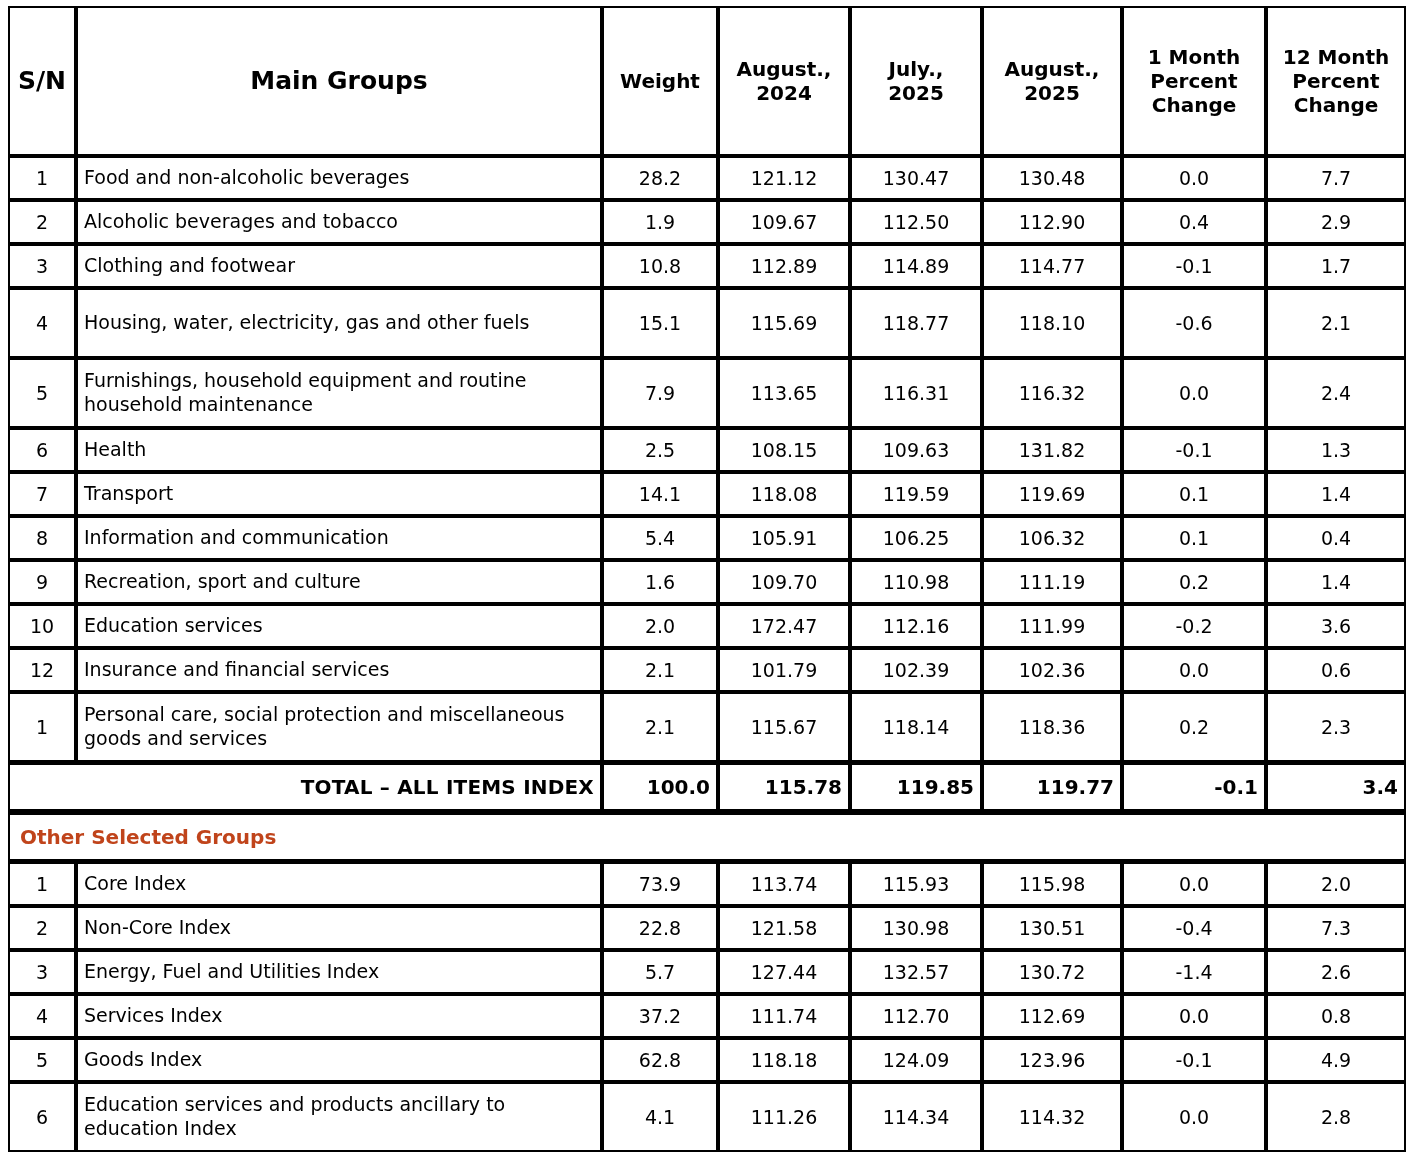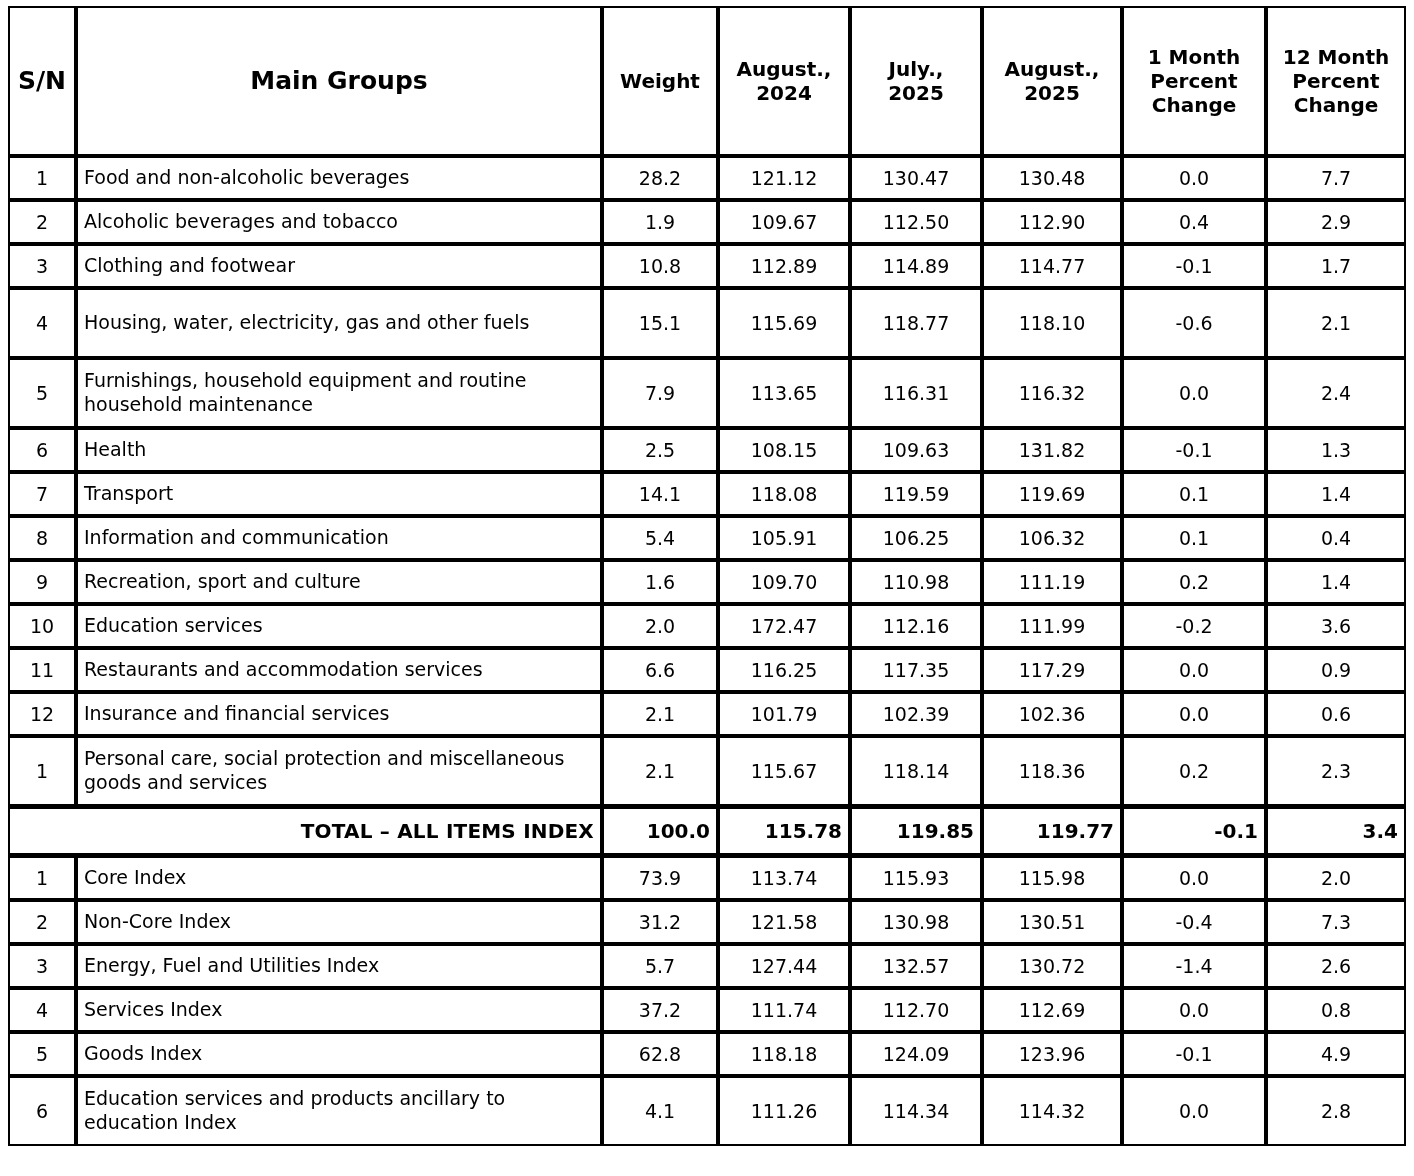--- a/index.html
+++ b/index.html
@@ -223,30 +223,20 @@
         <td class="sn">10</td>
         <td class="group">Education services</td>
         <td class="num">2.0</td>
         <td class="num">172.47</td>
         <td class="num">112.16</td>
         <td class="num">111.99</td>
         <td class="num">-0.2</td>
         <td class="num">3.6</td>
       </tr>
 
-      <tr class="data">
-        <td class="sn">11</td>
-        <td class="group">Restaurants and accommodation services</td>
-        <td class="num">6.6</td>
-        <td class="num">116.25</td>
-        <td class="num">117.35</td>
-        <td class="num">117.29</td>
-        <td class="num">0.0</td>
-        <td class="num">0.9</td>
-      </tr>
 
       <tr class="data">
         <td class="sn">12</td>
         <td class="group">Insurance and financial services</td>
         <td class="num">2.1</td>
         <td class="num">101.79</td>
         <td class="num">102.39</td>
         <td class="num">102.36</td>
         <td class="num">0.0</td>
         <td class="num">0.6</td>
@@ -266,36 +256,39 @@
       <tr class="total">
         <td class="total-label" colspan="2">TOTAL – ALL ITEMS INDEX</td>
         <td class="num">100.0</td>
         <td class="num">115.78</td>
         <td class="num">119.85</td>
         <td class="num">119.77</td>
         <td class="num">-0.1</td>
         <td class="num">3.4</td>
       </tr>
 
+      <tr class="section">
+        <td colspan="8">Other Selected Groups</td>
+      </tr>
 
       <tr class="data">
         <td class="sn">1</td>
         <td class="group">Core Index</td>
         <td class="num">73.9</td>
         <td class="num">113.74</td>
         <td class="num">115.93</td>
         <td class="num">115.98</td>
         <td class="num">0.0</td>
         <td class="num">2.0</td>
       </tr>
 
       <tr class="data">
         <td class="sn">2</td>
         <td class="group">Non-Core Index</td>
-        <td class="num">31.2</td>
+        <td class="num">22.8</td>
         <td class="num">121.58</td>
         <td class="num">130.98</td>
         <td class="num">130.51</td>
         <td class="num">-0.4</td>
         <td class="num">7.3</td>
       </tr>
 
       <tr class="data">
         <td class="sn">3</td>
         <td class="group">Energy, Fuel and Utilities Index</td>

